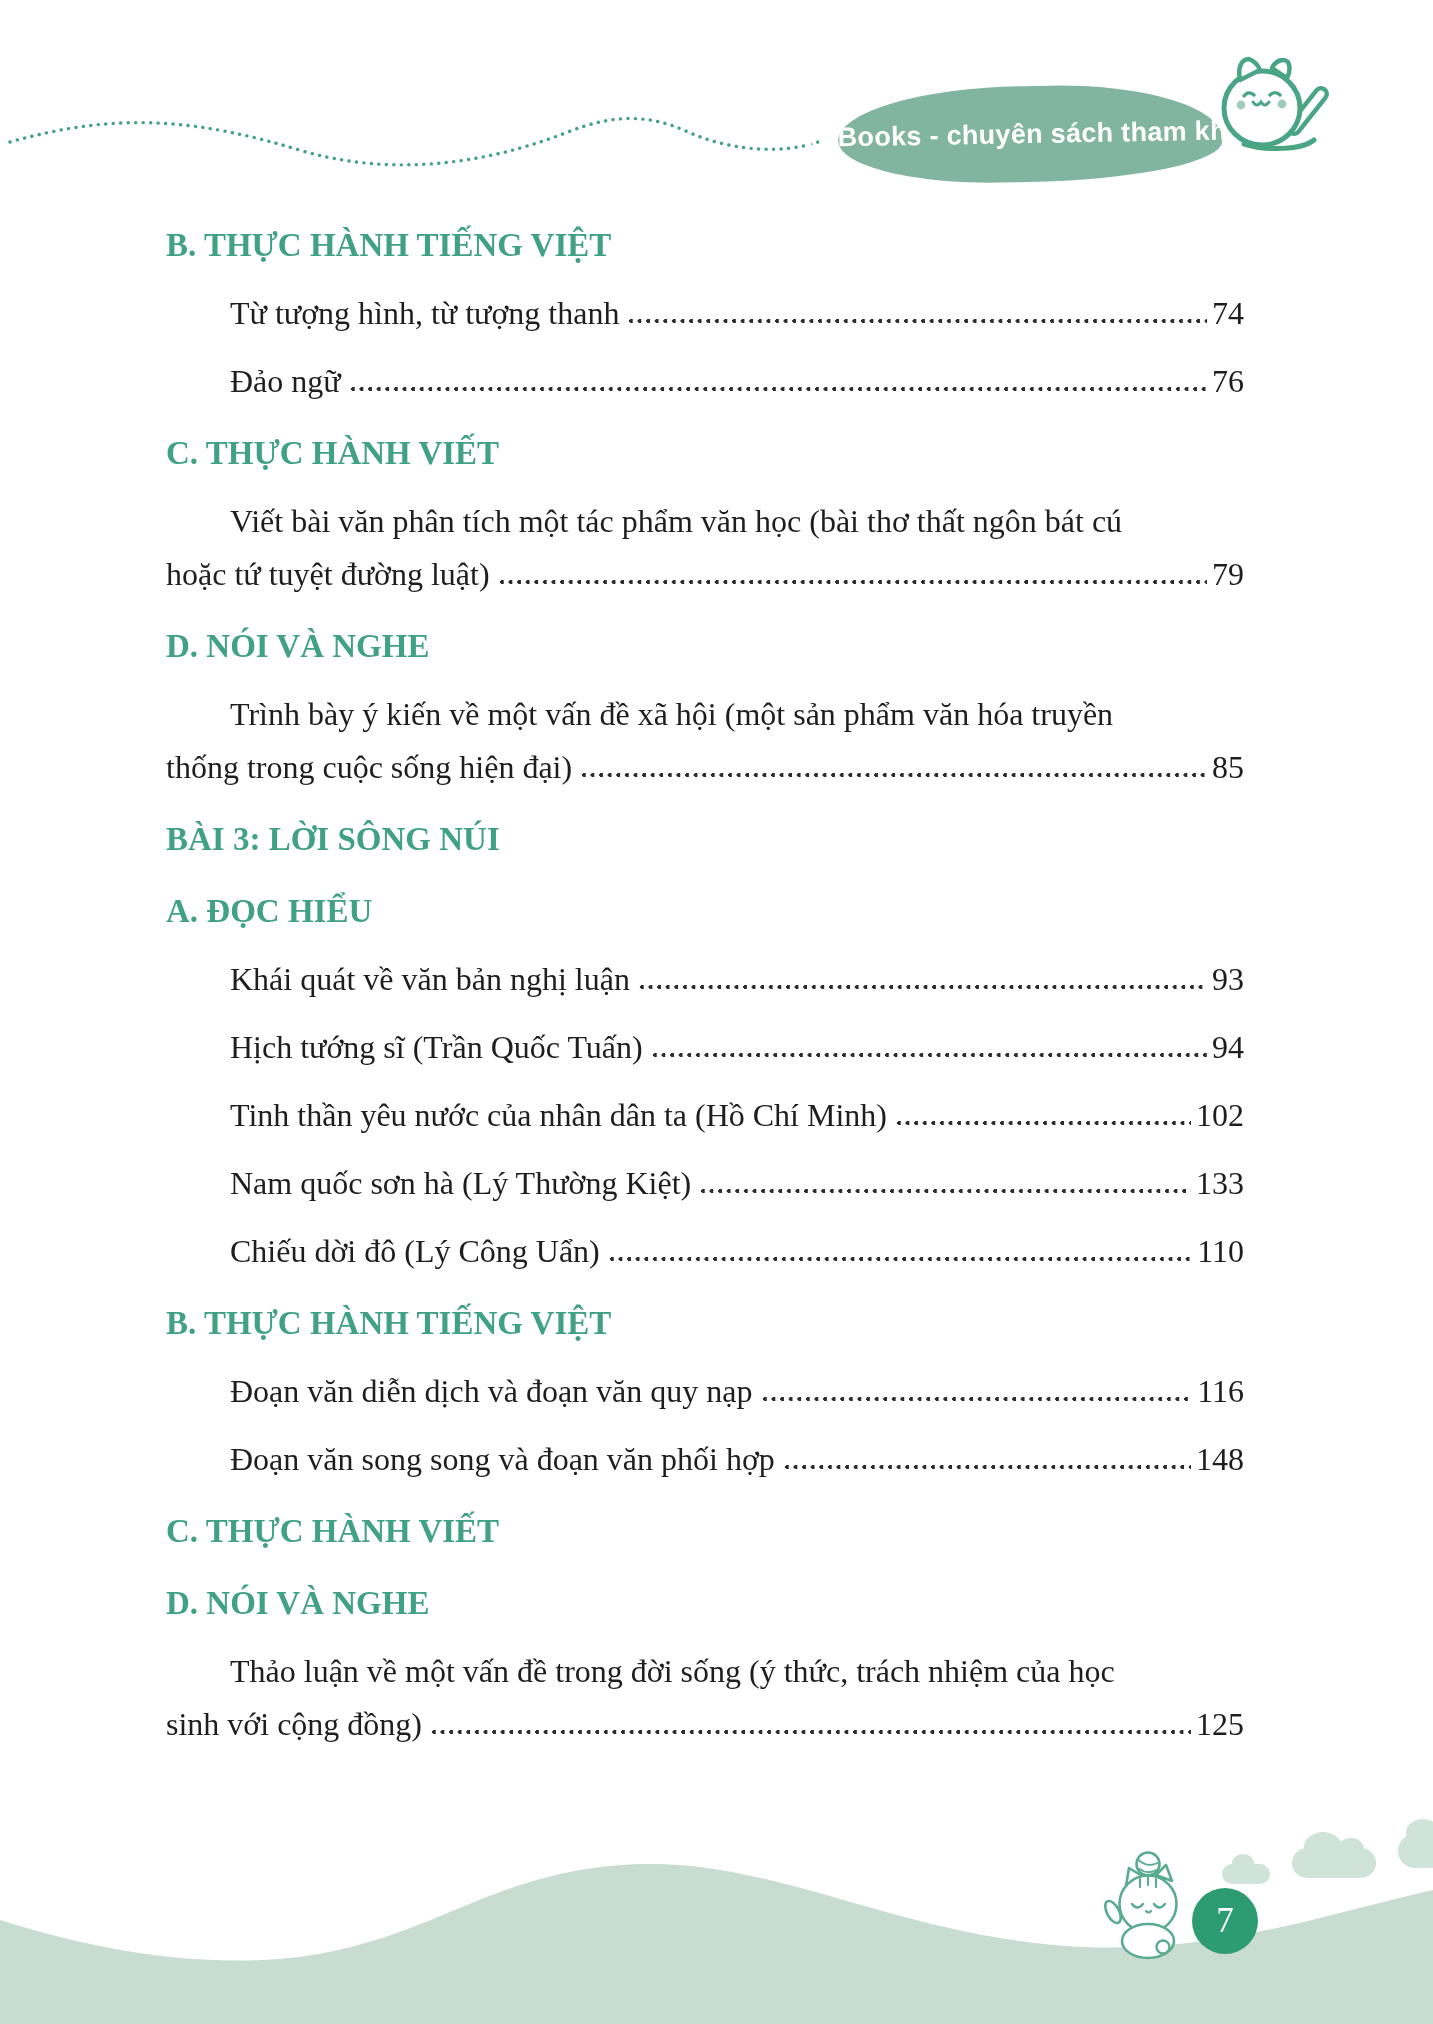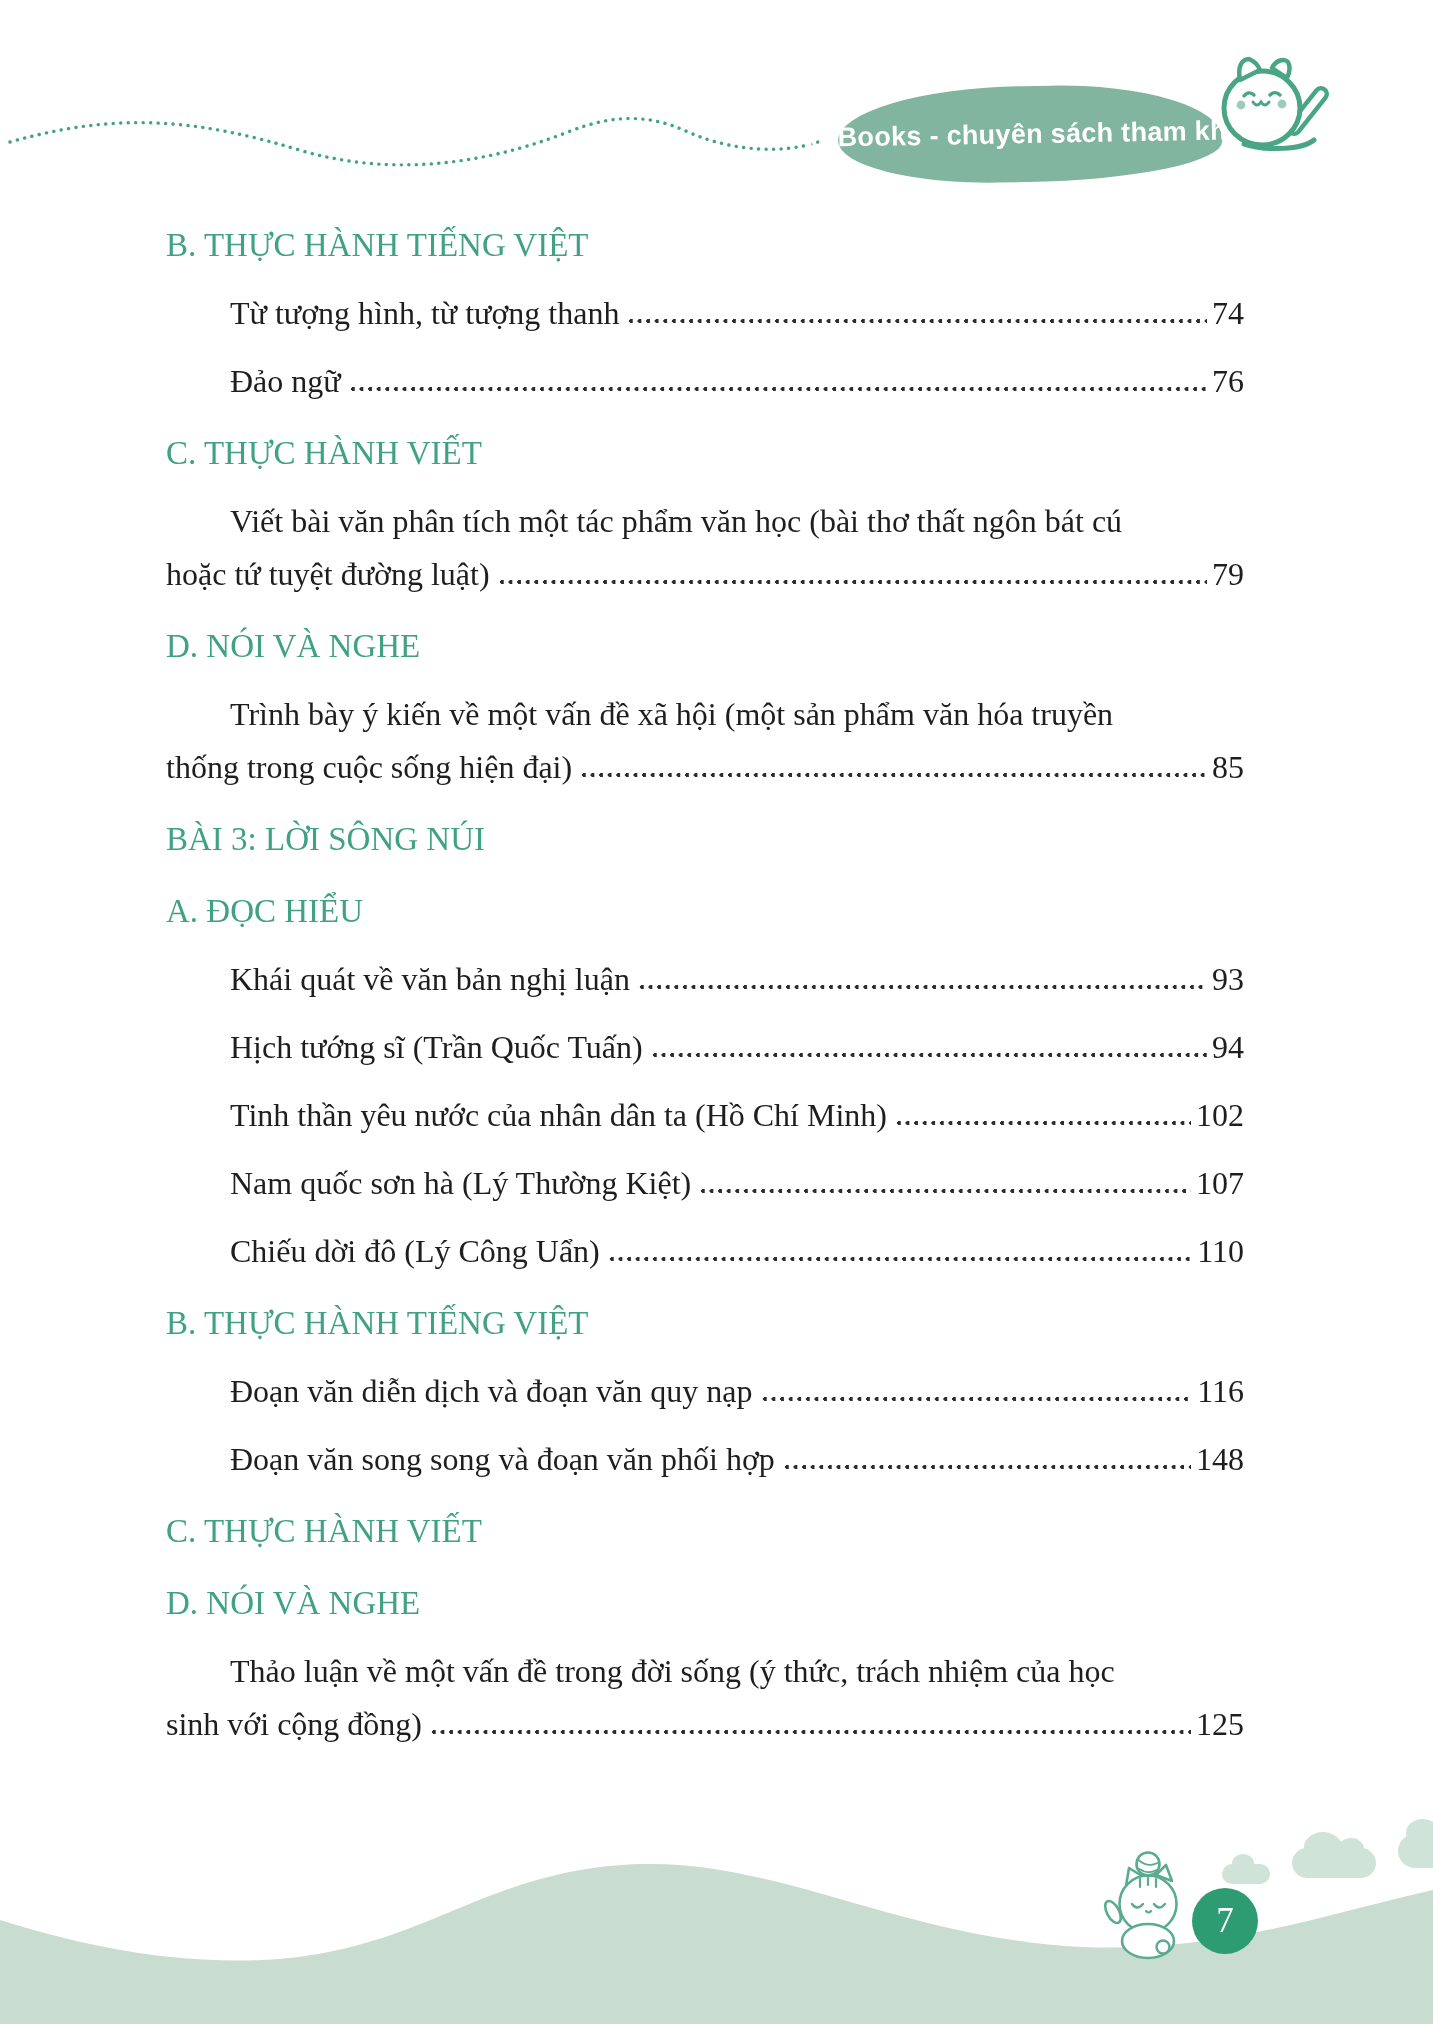--- a/index.html
+++ b/index.html
@@ -10,21 +10,21 @@
   .wavy-dots{position:absolute;left:6px;top:104px;}
   .badge{position:absolute;left:838px;top:86px;width:384px;height:96px;
          background:#82b5a0;border-radius:52% 48% 55% 45% / 58% 62% 42% 50%;
          transform:rotate(-1deg);display:flex;align-items:center;justify-content:center;}
   .badge span{font-family:"Liberation Sans",sans-serif;font-weight:bold;color:#ffffff;
               font-size:27px;letter-spacing:0.3px;white-space:nowrap;}
   .cat-top{position:absolute;left:1218px;top:52px;}
 
   
   .toc{position:absolute;left:166px;top:222px;width:1078px;}
-  .t-h{font-weight:normal;color:#41a185;font-size:33px;line-height:46px;margin-top:26px;}
+  .t-h{font-weight:bold;color:#41a185;font-size:33px;line-height:46px;margin-top:26px;}
   .t-h.first{margin-top:0;}
   .t-e{display:flex;align-items:baseline;font-size:32px;line-height:46px;margin-top:22px;}
   .t-e .txt{padding-left:64px;white-space:nowrap;}
   .t-l1{font-size:32px;line-height:46px;margin-top:22px;padding-left:64px;white-space:nowrap;}
   .t-l2{display:flex;align-items:baseline;font-size:32px;line-height:46px;margin-top:7px;font-family:Liberation Serif, serif;}
   .leader{flex:1;height:12px;align-self:flex-end;margin:0 5px 9px 8px;
           background-image:radial-gradient(circle 2px at 4px 6px,#2c2c2c 98%,transparent);
           background-size:8.6px 12px;background-repeat:repeat-x;}
   .pg{white-space:nowrap;}
 
@@ -129,21 +129,21 @@
 
     <div class="t-e">
       <span class="txt">Tinh thần yêu nước của nhân dân ta (Hồ Chí Minh)</span>
       <span class="leader"></span>
       <span class="pg">102</span>
     </div>
 
     <div class="t-e">
       <span class="txt">Nam quốc sơn hà (Lý Thường Kiệt) </span>
       <span class="leader"></span>
-      <span class="pg">107</span>
+      <span class="pg">133</span>
     </div>
 
     <div class="t-e">
       <span class="txt">Chiếu dời đô (Lý Công Uẩn) </span>
       <span class="leader"></span>
       <span class="pg">110</span>
     </div>
 
     <div class="t-h">B. THỰC HÀNH TIẾNG VIỆT</div>
 

